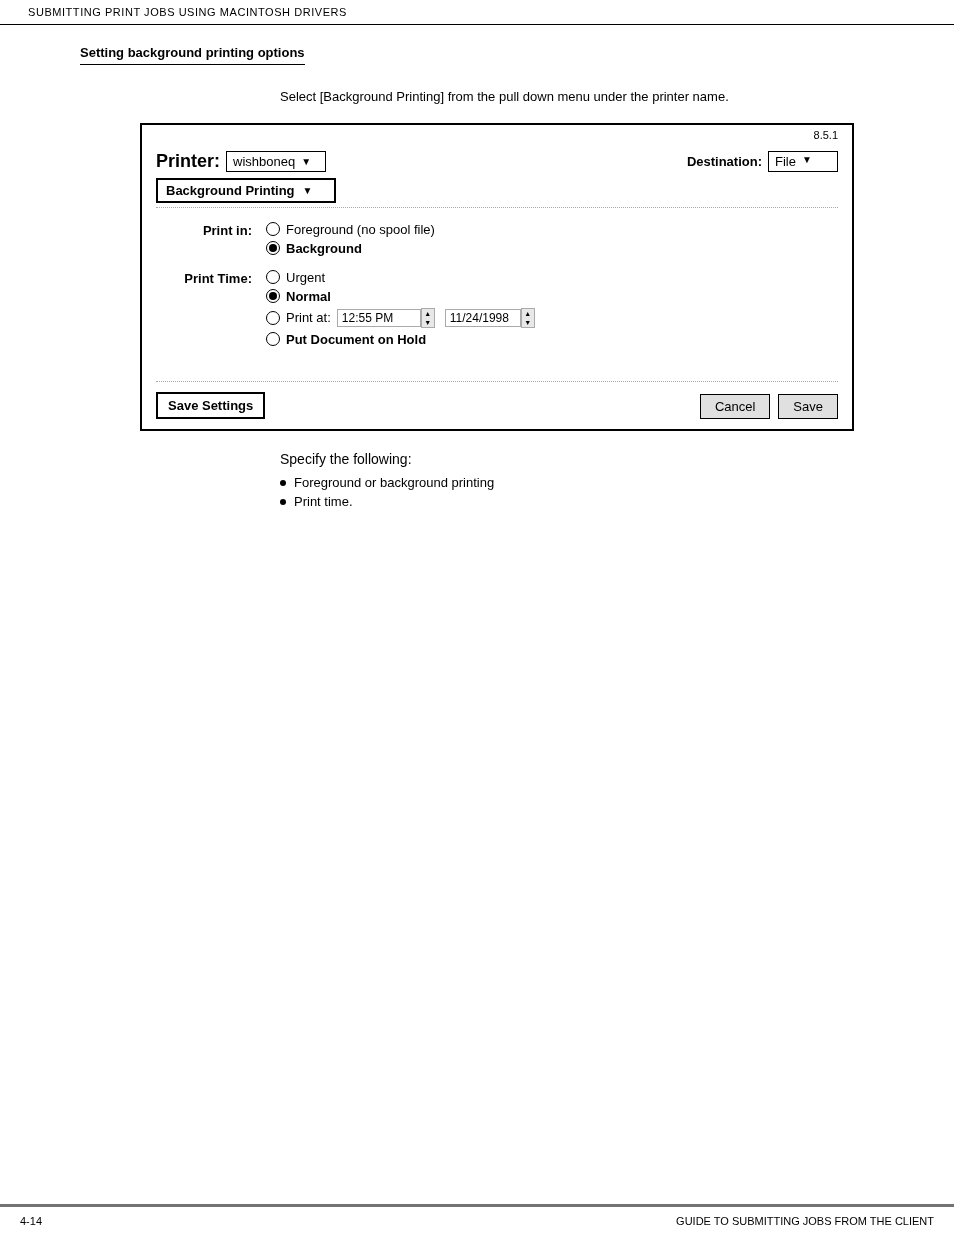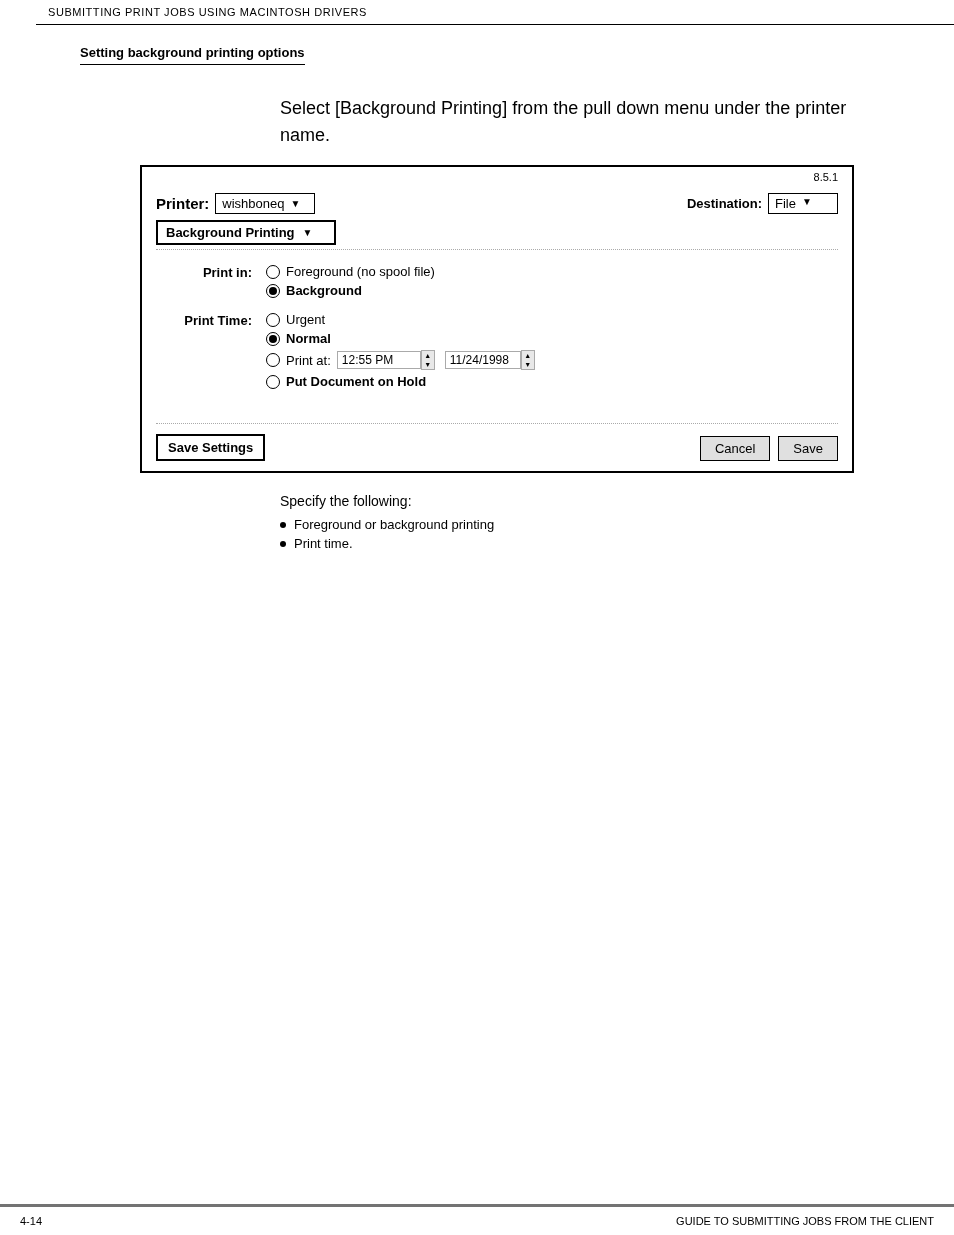--- a/index.html
+++ b/index.html
@@ -17,47 +17,46 @@
       width: 954px;
       min-height: 1235px;
       padding: 0;
       display: flex;
       flex-direction: column;
     }
 
     
     .header-bar {
       border-bottom: 1px solid #000;
-      padding: 6px 12px;
+      padding: 6px 28px;
       font-size: 11px;
       letter-spacing: 0.05em;
-      margin-left: 36px;
     }
 
     
     .main-content {
       flex: 1;
       padding: 20px 80px 40px 80px;
     }
 
     
     .section-title {
       font-weight: bold;
       font-size: 13px;
-      margin-bottom: 14px;
+      margin-bottom: 6px;
       padding-bottom: 4px;
       border-bottom: 1px solid #000;
       display: inline-block;
     }
 
     
     .intro-text {
       margin-left: 200px;
       margin-bottom: 16px;
-      font-size: 18px;
+      font-size: 13px;
       line-height: 1.5;
     }
 
     
     .dialog-wrapper {
       margin-left: 60px;
       margin-right: 20px;
       margin-bottom: 20px;
     }
 
@@ -76,21 +75,21 @@
     }
 
     .printer-section {
       display: flex;
       align-items: center;
       gap: 6px;
     }
 
     .printer-label {
       font-weight: bold;
-      font-size: 15px;
+      font-size: 18px;
     }
 
     .printer-dropdown {
       border: 1px solid #000;
       padding: 2px 6px;
       font-size: 13px;
       display: flex;
       align-items: center;
       gap: 6px;
       background: #fff;

